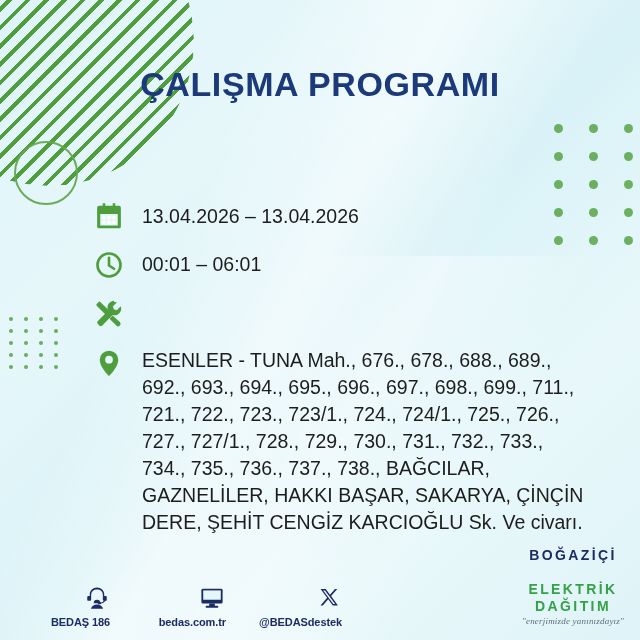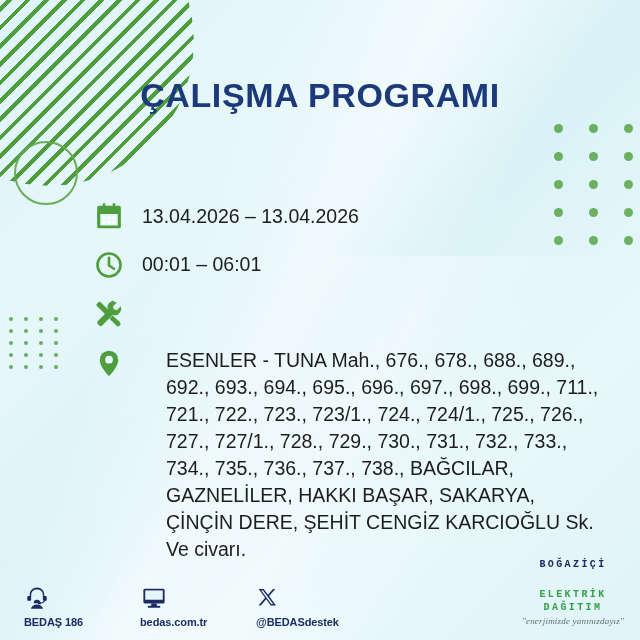--- a/index.html
+++ b/index.html
@@ -98,21 +98,21 @@
   #title-main {
     font-family: "DejaVu Sans", sans-serif;
     font-weight: bold;
     font-size: 43px;
     letter-spacing: 0.5px;
     color: #1a3176;
     line-height: 1.0;
     white-space: nowrap;
   }
   #title-sub {
-    margin-top: 24px;
+    margin-top: 13px;
     font-family: "Liberation Sans", sans-serif;
     font-weight: bold;
     font-size: 34px;
     letter-spacing: 0.6px;
     color: #1c3a7a;
     line-height: 1.05;
     white-space: nowrap;
   }
 
   
@@ -136,21 +136,21 @@
     justify-content: center;
     margin-right: 16px;
   }
   .row .txt {
     font-family: "Liberation Sans", sans-serif;
     font-size: 19.5px;
     color: #1d1d1d;
     line-height: 1.0;
     padding-top: 7px;
   }
-  #row-address { margin-bottom: 16px; gap: 24px; }
+  #row-address { margin-bottom: 16px; }
   #row-address .ico { margin-top: 2px; }
   #address-text {
     font-family: "Liberation Sans", sans-serif;
     font-size: 19.5px;
     color: #1d1d1d;
     line-height: 27px;
     padding-top: 3px;
     max-width: 445px;
   }
 
@@ -165,21 +165,21 @@
     position: absolute;
     left: 24px;
     bottom: 12px;
     display: flex;
     gap: 30px;
   }
   .contact {
     width: 86px;
     display: flex;
     flex-direction: column;
-    align-items: flex-start;
+    align-items: flex-end;
   }
   .contact .cico {
     height: 30px;
     display: flex;
     align-items: flex-end;
     justify-content: center;
   }
   .contact .clabel {
     margin-top: 5px;
     font-family: "Liberation Sans", sans-serif;
@@ -192,23 +192,23 @@
 
   
   #brand {
     position: absolute;
     right: 16px;
     bottom: 14px;
     text-align: center;
     line-height: 1;
   }
   .brand-line {
-    font-family: Liberation Mono, monospace;
+    font-family: Liberation Sans, sans-serif;
     font-weight: bold;
-    font-size: 10px;
+    font-size: 14px;
     letter-spacing: 2.4px;
   }
   #brand-l1 { color: #1c2b63; }
   #brand-l2 { color: #35a148; margin-top: 20px; }
   #brand-l3 { color: #35a148; margin-top: 3px; }
   #brand-tag {
     margin-top: 4px;
     font-family: "Liberation Serif", serif;
     font-style: italic;
     font-size: 9px;

